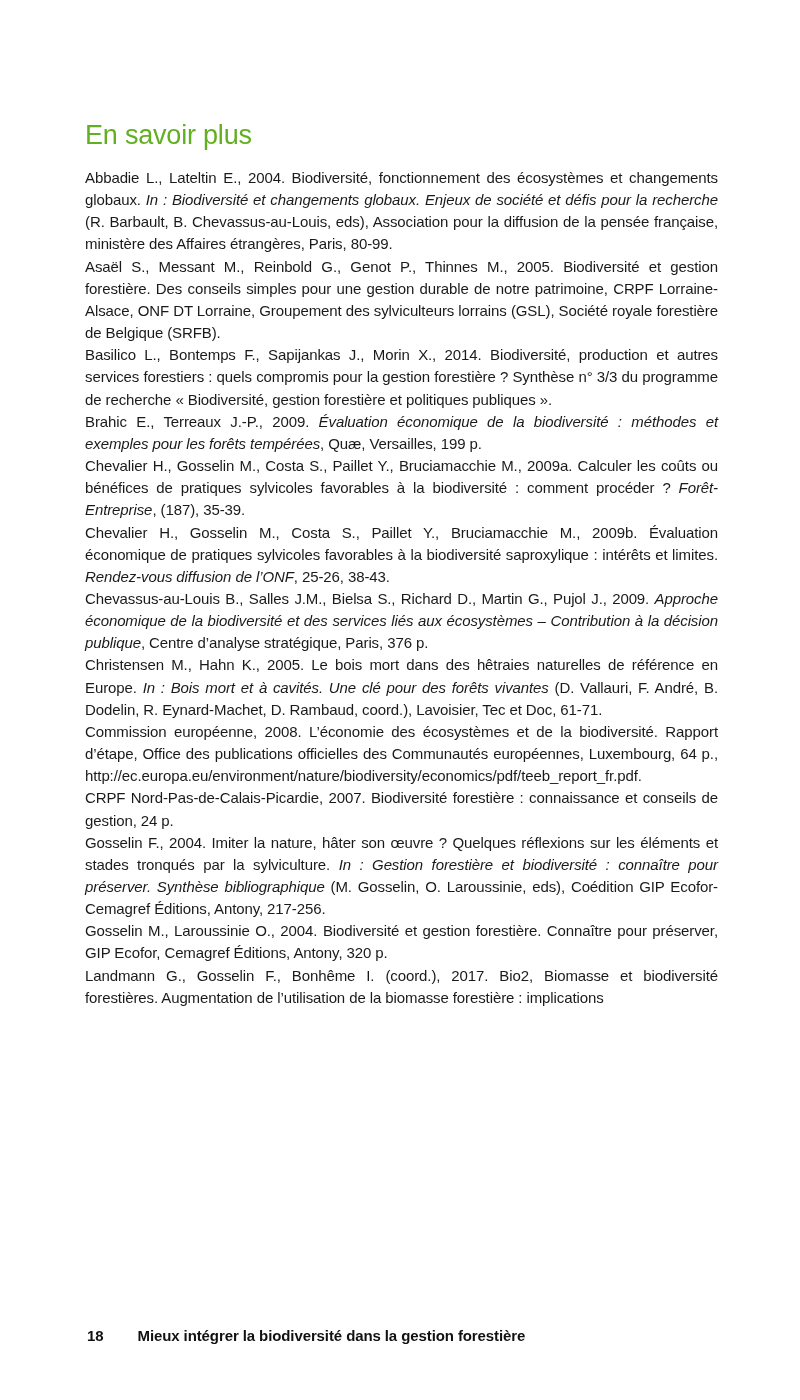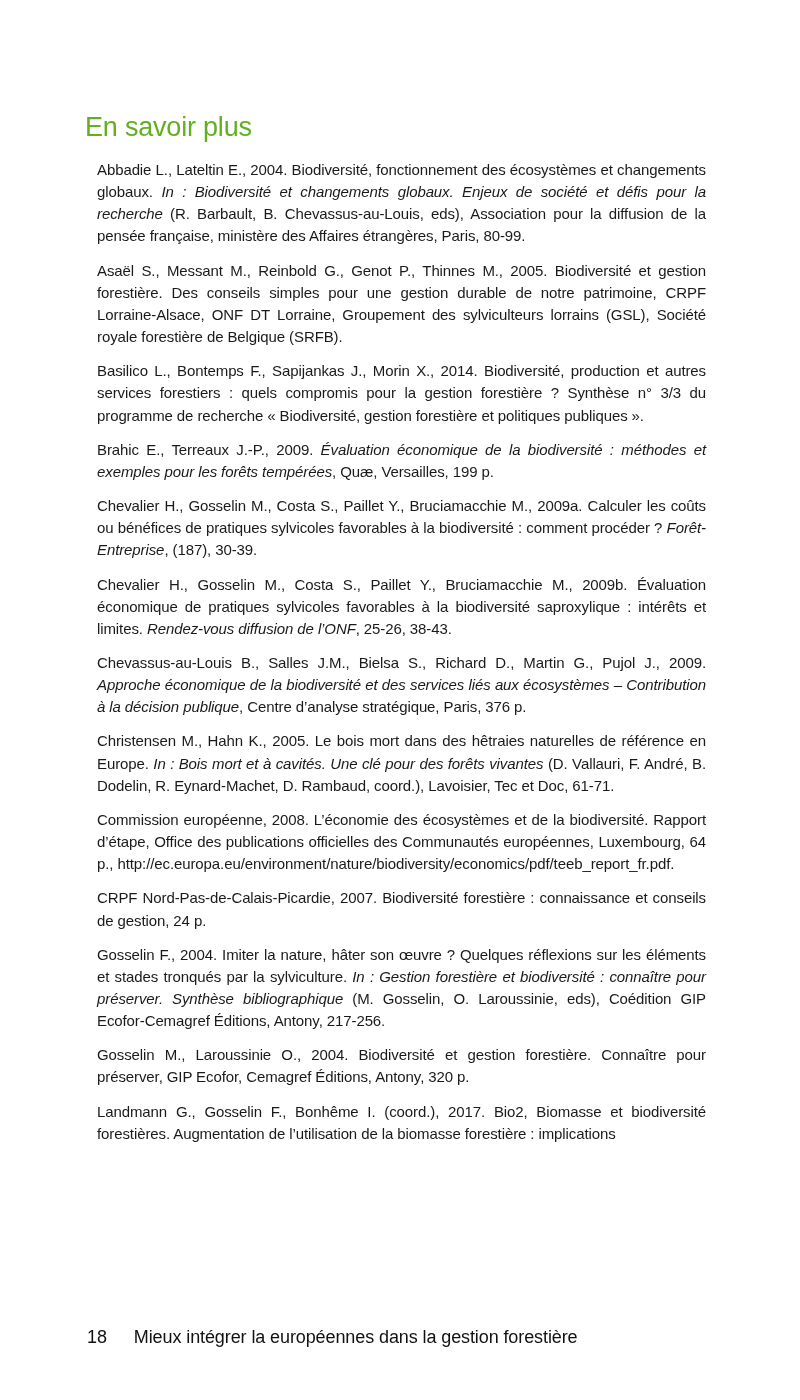--- a/index.html
+++ b/index.html
@@ -19,68 +19,68 @@
   .content {
     position: absolute;
     left: 85px;
     top: 104px;
     width: 633px;
   }
   .section-title {
     font-size: 27px;
     font-weight: 400;
     letter-spacing: -0.2px;
-    margin: 8px 0 16px 0;
+    margin: 16px 0 16px 0;
   }
   .references {
     font-size: 15px;
     line-height: 22.15px;
     letter-spacing: -0.1px;
     text-align: justify;
   }
   .reference {
-    margin: 12px;
+    margin: 0;
     padding: 0;
   }
   .reference .italic {
     font-style: italic;
   }
   .footer {
     position: absolute;
     left: 87px;
     top: 1327px;
     display: flex;
     align-items: baseline;
-    gap: 27px;
-    font-size: 18px;
-    font-weight: 400;
+    gap: 34px;
+    font-size: 15px;
+    font-weight: 700;
     letter-spacing: -0.1px;
     color: #111111;
   }
 </style>
 </head>
 <body>
 
 <div class="page">
   <div class="content">
     <h1 class="section-title" style="color: rgb(98, 176, 34);">En savoir plus</h1>
     <div class="references">
         <p class="reference"><span>Abbadie L., Lateltin E., 2004. Biodiversité, fonctionnement des écosystèmes et changements globaux. </span><span class="italic">In : Biodiversité et changements globaux. Enjeux de société et défis pour la recherche</span><span> (R. Barbault, B. Chevassus-au-Louis, eds), Association pour la diffusion de la pensée française, ministère des Affaires étrangères, Paris, 80-99.</span></p>
         <p class="reference"><span>Asaël S., Messant M., Reinbold G., Genot P., Thinnes M., 2005. Biodiversité et gestion forestière. Des conseils simples pour une gestion durable de notre patrimoine, CRPF Lorraine-Alsace, ONF DT Lorraine, Groupement des sylviculteurs lorrains (GSL), Société royale forestière de Belgique (SRFB).</span></p>
         <p class="reference"><span>Basilico L., Bontemps F., Sapijankas J., Morin X., 2014. Biodiversité, production et autres services forestiers : quels compromis pour la gestion forestière ? Synthèse n° 3/3 du programme de recherche « Biodiversité, gestion forestière et politiques publiques ».</span></p>
         <p class="reference"><span>Brahic E., Terreaux J.-P., 2009. </span><span class="italic">Évaluation économique de la biodiversité : méthodes et exemples pour les forêts tempérées</span><span>, Quæ, Versailles, 199 p.</span></p>
-        <p class="reference"><span>Chevalier H., Gosselin M., Costa S., Paillet Y., Bruciamacchie M., 2009a. Calculer les coûts ou bénéfices de pratiques sylvicoles favorables à la biodiversité : comment procéder ? </span><span class="italic">Forêt-Entreprise</span><span>, (187), 30-39.</span></p>
+        <p class="reference"><span>Chevalier H., Gosselin M., Costa S., Paillet Y., Bruciamacchie M., 2009a. Calculer les coûts ou bénéfices de pratiques sylvicoles favorables à la biodiversité : comment procéder ? </span><span class="italic">Forêt-Entreprise</span><span>, (187), 35-39.</span></p>
         <p class="reference"><span>Chevalier H., Gosselin M., Costa S., Paillet Y., Bruciamacchie M., 2009b. Évaluation économique de pratiques sylvicoles favorables à la biodiversité saproxylique : intérêts et limites. </span><span class="italic">Rendez-vous diffusion de l’ONF</span><span>, 25-26, 38-43.</span></p>
         <p class="reference"><span>Chevassus-au-Louis B., Salles J.M., Bielsa S., Richard D., Martin G., Pujol J., 2009. </span><span class="italic">Approche économique de la biodiversité et des services liés aux écosystèmes – Contribution à la décision publique</span><span>, Centre d’analyse stratégique, Paris, 376 p.</span></p>
         <p class="reference"><span>Christensen M., Hahn K., 2005. Le bois mort dans des hêtraies naturelles de référence en Europe. </span><span class="italic">In : Bois mort et à cavités. Une clé pour des forêts vivantes</span><span> (D. Vallauri, F. André, B. Dodelin, R. Eynard-Machet, D. Rambaud, coord.), Lavoisier, Tec et Doc, 61-71.</span></p>
         <p class="reference"><span>Commission européenne, 2008. L’économie des écosystèmes et de la biodiversité. Rapport d’étape, Office des publications officielles des Communautés européennes, Luxembourg, 64 p., http://ec.europa.eu/environment/nature/biodiversity/economics/pdf/teeb_report_fr.pdf.</span></p>
         <p class="reference"><span>CRPF Nord-Pas-de-Calais-Picardie, 2007. Biodiversité forestière : connaissance et conseils de gestion, 24 p.</span></p>
         <p class="reference"><span>Gosselin F., 2004. Imiter la nature, hâter son œuvre ? Quelques réflexions sur les éléments et stades tronqués par la sylviculture. </span><span class="italic">In : Gestion forestière et biodiversité : connaître pour préserver. Synthèse bibliographique</span><span> (M. Gosselin, O. Laroussinie, eds), Coédition GIP Ecofor-Cemagref Éditions, Antony, 217-256.</span></p>
         <p class="reference"><span>Gosselin M., Laroussinie O., 2004. Biodiversité et gestion forestière. Connaître pour préserver, GIP Ecofor, Cemagref Éditions, Antony, 320 p.</span></p>
         <p class="reference"><span>Landmann G., Gosselin F., Bonhême I. (coord.), 2017. Bio2, Biomasse et biodiversité forestières. Augmentation de l’utilisation de la biomasse forestière : implications</span></p>
       </div>
   </div>
 
   <div class="footer">
     <span>18</span>
-    <span>Mieux intégrer la européennes dans la gestion forestière</span>
+    <span>Mieux intégrer la biodiversité dans la gestion forestière</span>
   </div>
 </div>
 
 </body></html>

